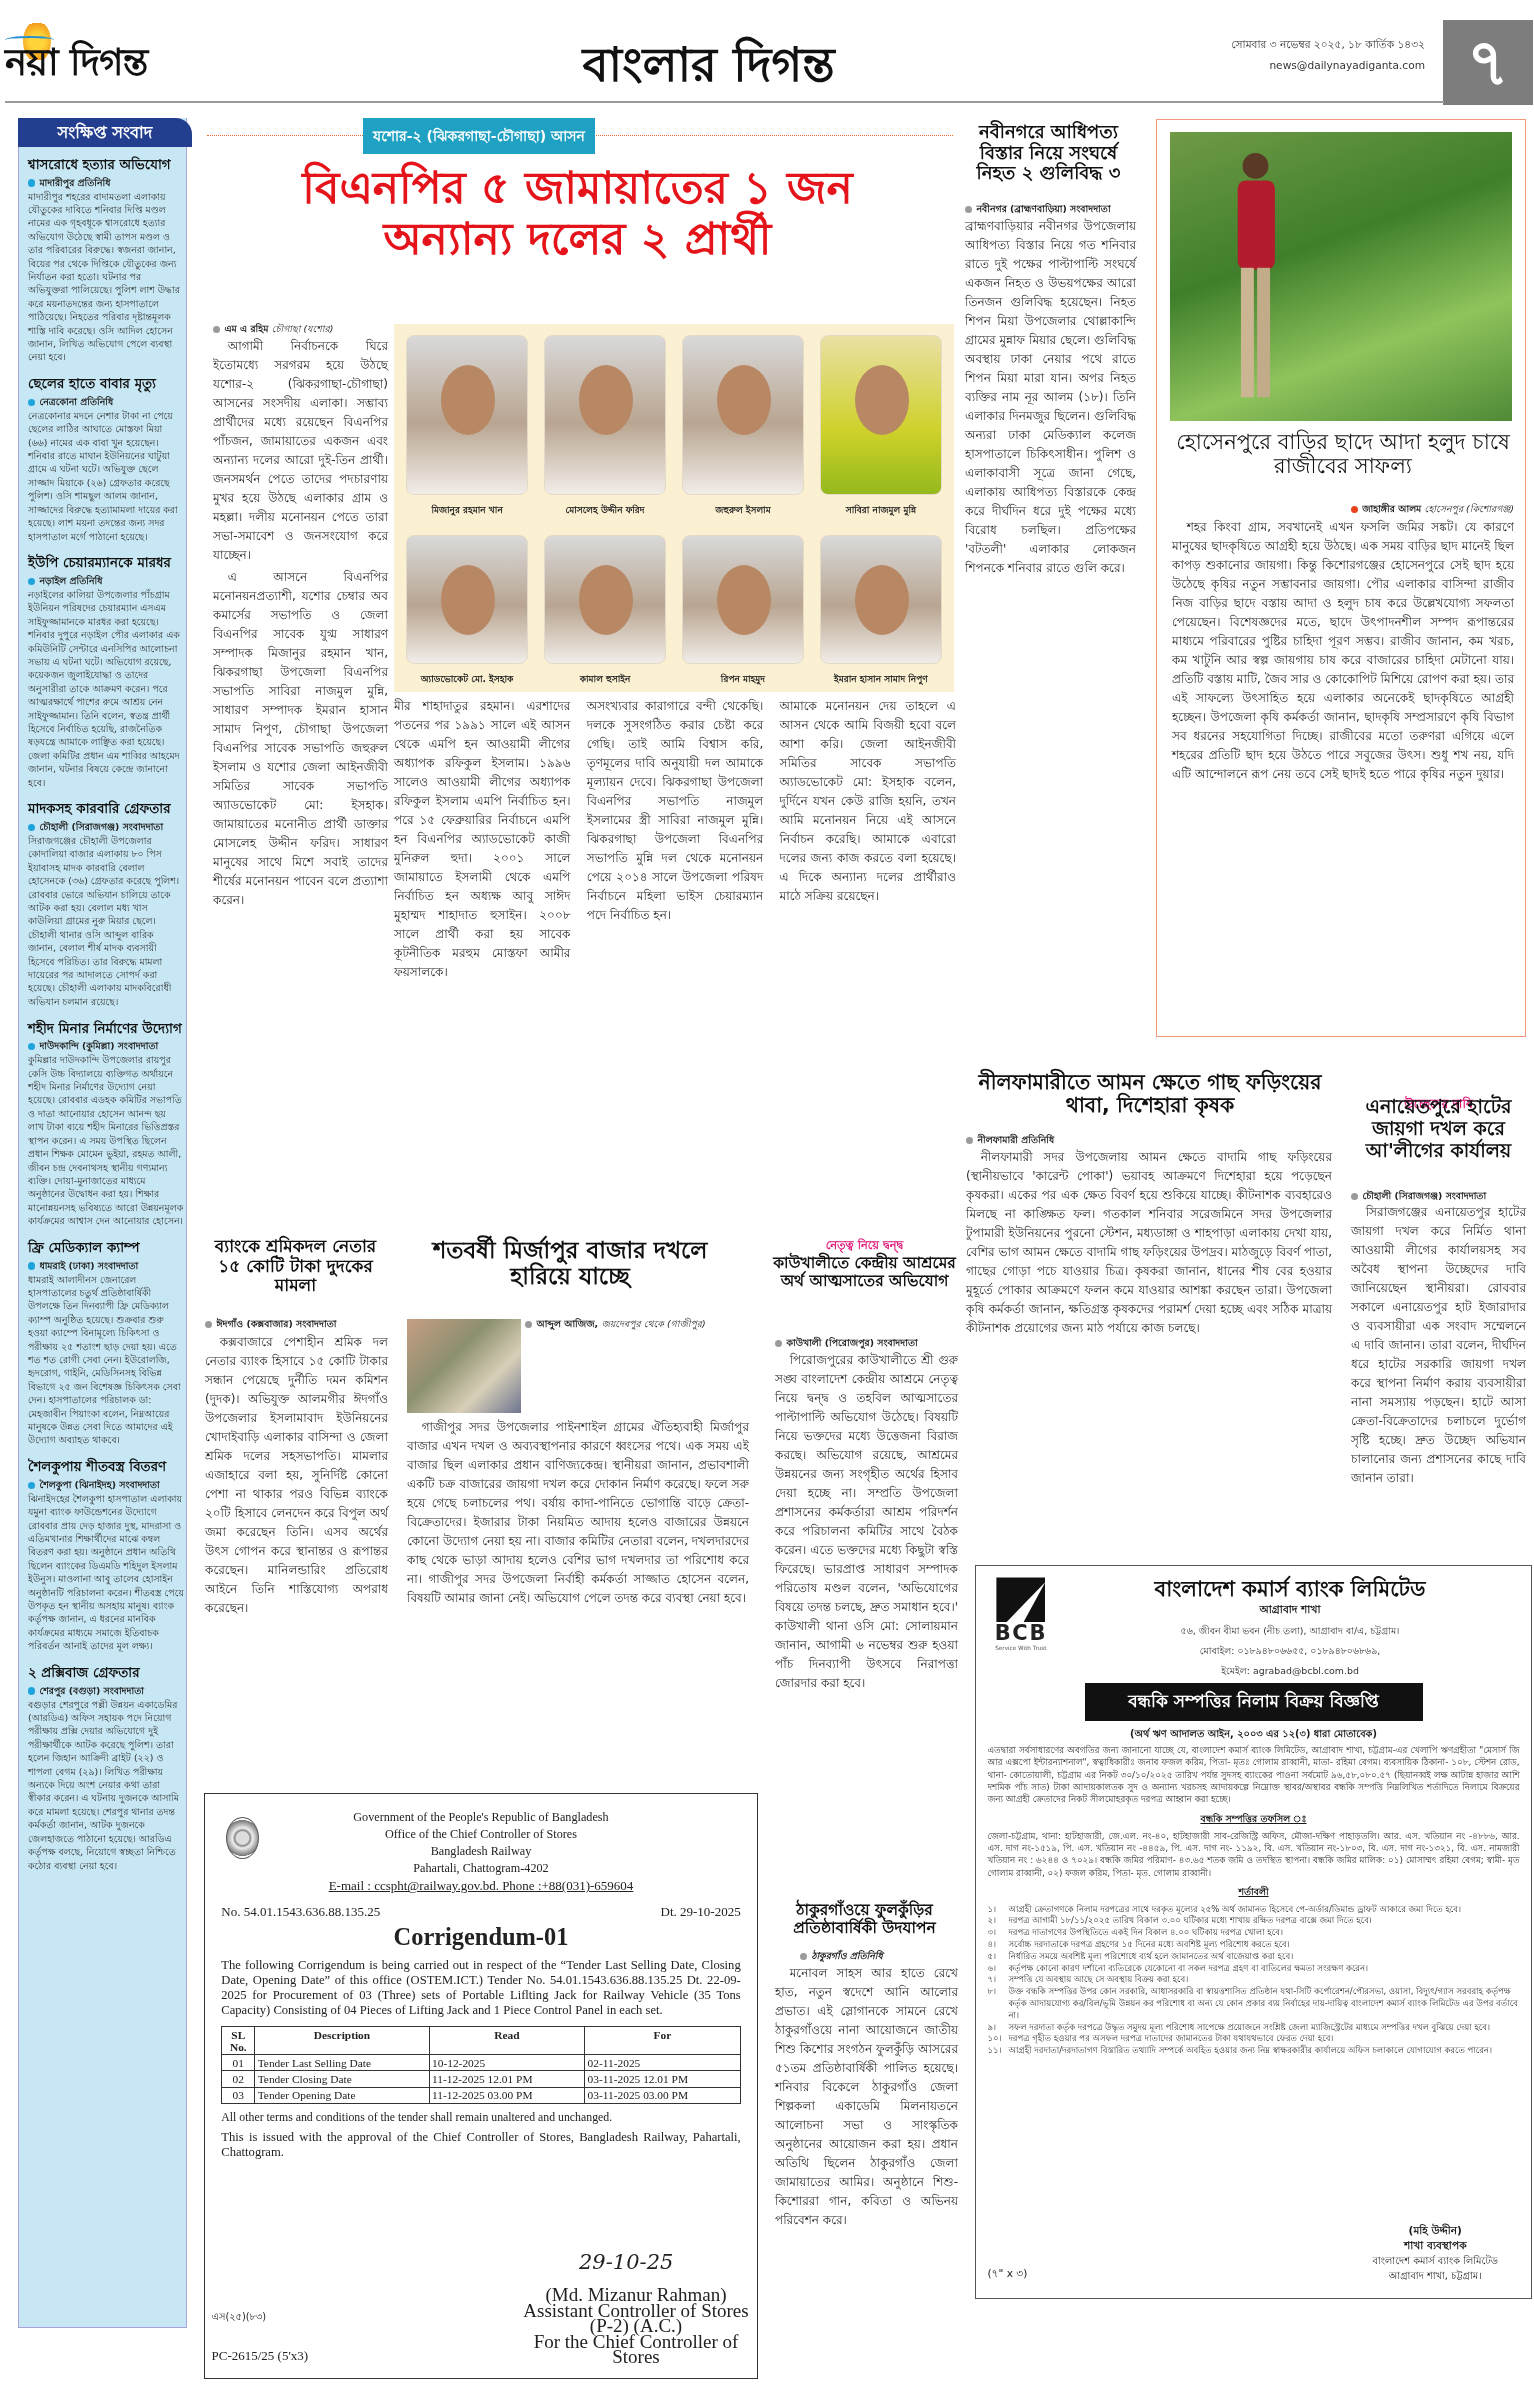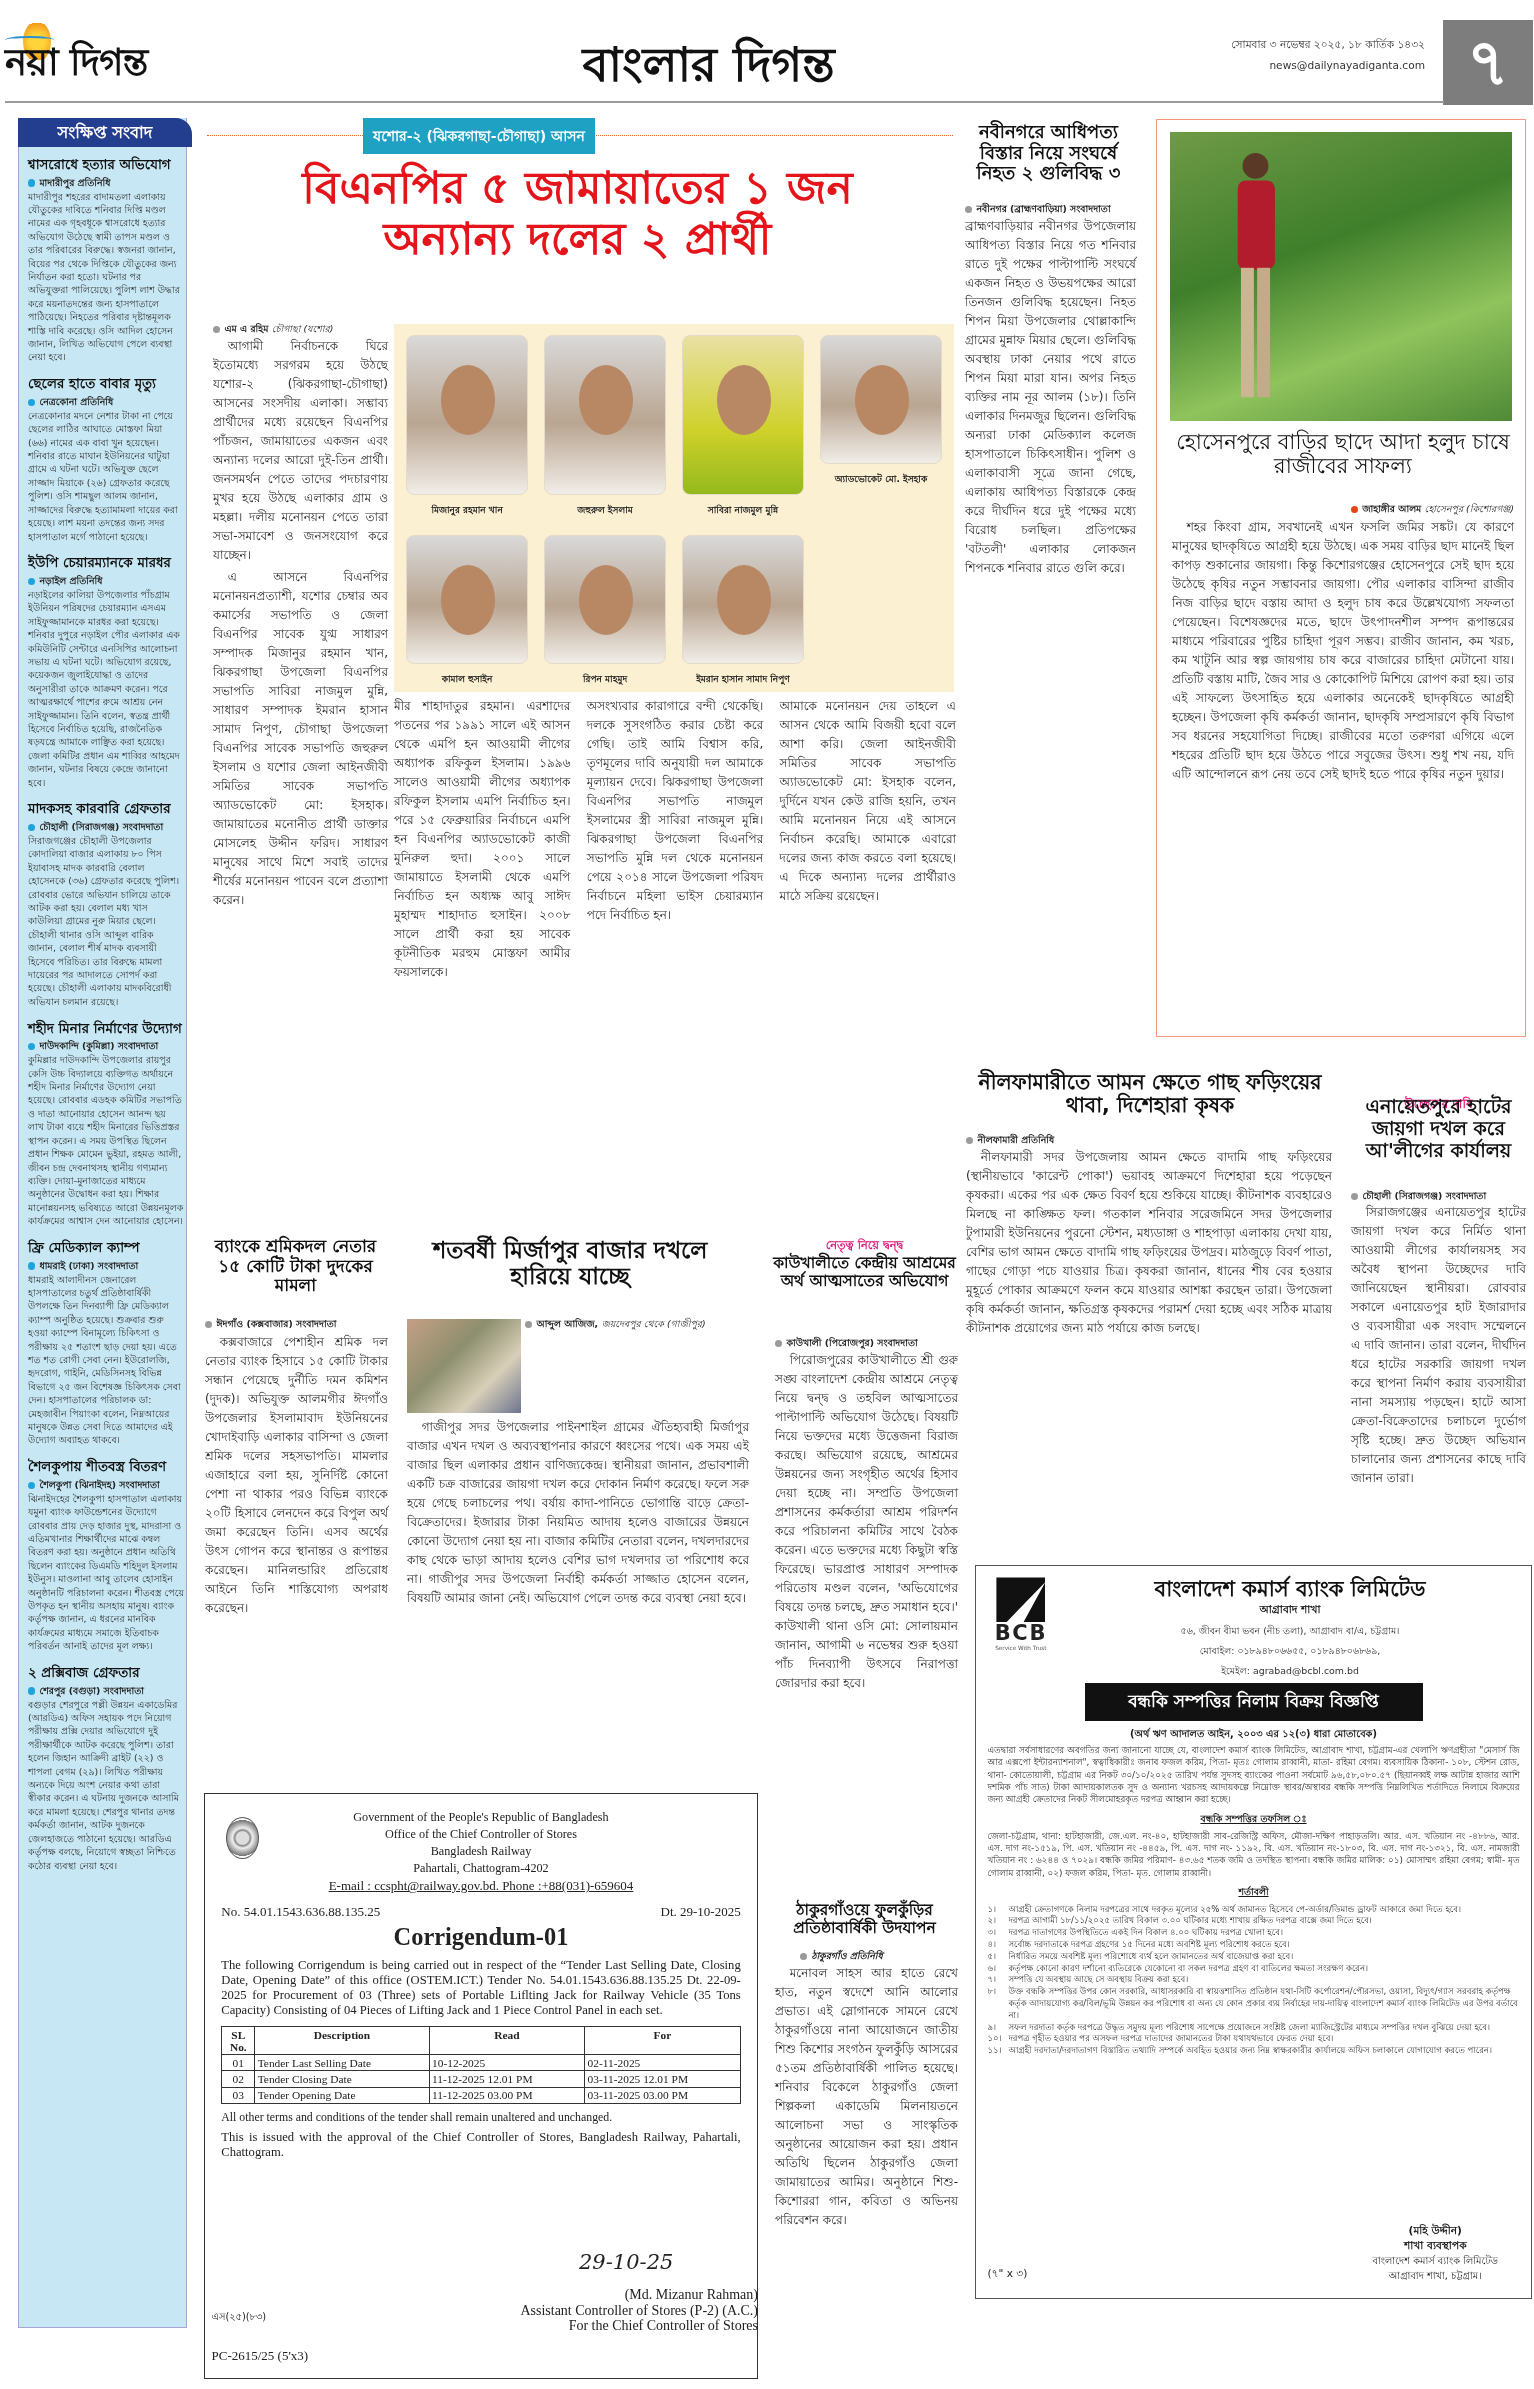--- a/index.html
+++ b/index.html
@@ -91,21 +91,21 @@
   .rail-center { text-align: center; font-size: 12.2px; line-height: 17px; }
   .rail-contact { text-align: center; font-size: 13px; text-decoration: underline; margin-top: 1.6px; }
   .rail-ref { display: flex; justify-content: space-between; font-size: 13px; margin-top: 9.8px; }
   .rail-title { text-align: center; font-size: 24.4px; font-weight: bold; margin: 3.3px 0 6.5px; }
   .rail-para { font-size: 12.6px; line-height: 15px; text-align: justify; }
   table.rail { width: 100%; border-collapse: collapse; margin-top: 8.1px; font-size: 11.4px; }
   table.rail th, table.rail td { border: 0.8px solid #333; padding: 1.6px 2.4px; text-align: left; vertical-align: top; }
   table.rail th { text-align: center; font-weight: bold; }
   table.rail td.sl { text-align: center; }
   .rail-note { font-size: 11.8px; margin-top: 6.5px; }
-  #rail-sign { position: absolute; left: 309px; top: 493px; width: 244px; text-align: right; font-size: 14px; line-height: 15.5px; }
+  #rail-sign { position: absolute; left: 309px; top: 493px; width: 244px; text-align: center; font-size: 19px; line-height: 15.5px; }
   #rail-sigmark { position: absolute; left: 374px; top: 456px; font-size: 21px; font-style: italic; font-family: "DejaVu Serif", serif; }
   #rail-ocode { position: absolute; left: 6.5px; top: 515px; font-size: 9.8px; font-family: "DejaVu Sans", sans-serif; }
   #rail-pc { position: absolute; left: 6.5px; top: 554px; font-size: 13px; }
 
   
   #bcb-ad { left: 975px; top: 1565px; width: 557px; height: 734px; border: 1.6px solid #555; padding: 9.8px 11.4px; }
   #bcb-logo { position: absolute; left: 11.4px; top: 11.4px; width: 67px; height: 73px; }
   #bcb-logo .mark { width: 49px; height: 45px; background: #111; margin: 0 auto; clip-path: polygon(0 0, 100% 0, 100% 100%, 55% 100%, 100% 10%, 20% 100%, 0 100%); }
   #bcb-logo .txt { font-size: 21px; font-weight: bold; text-align: center; letter-spacing: 1.6px; line-height: 23px; color: #222; }
   #bcb-logo .tag { font-size: 5.7px; text-align: center; color: #555; }
@@ -194,20 +194,24 @@
   <span class="dot"></span><span>এম এ রহিম</span> <i>চৌগাছা (যশোর)</i>
 </div>
 <div id="main-col1" class="abs body-text">
   <p style="text-indent:14.7px">আগামী নির্বাচনকে ঘিরে ইতোমধ্যে সরগরম হয়ে উঠছে যশোর-২ (ঝিকরগাছা-চৌগাছা) আসনের সংসদীয় এলাকা। সম্ভাব্য প্রার্থীদের মধ্যে রয়েছেন বিএনপির পাঁচজন, জামায়াতের একজন এবং অন্যান্য দলের আরো দুই-তিন প্রার্থী। জনসমর্থন পেতে তাদের পদচারণায় মুখর হয়ে উঠছে এলাকার গ্রাম ও মহল্লা। দলীয় মনোনয়ন পেতে তারা সভা-সমাবেশ ও জনসংযোগ করে যাচ্ছেন।</p>
   <p style="text-indent:14.7px; margin-top:3.3px">এ আসনে বিএনপির মনোনয়নপ্রত্যাশী, যশোর চেম্বার অব কমার্সের সভাপতি ও জেলা বিএনপির সাবেক যুগ্ম সাধারণ সম্পাদক মিজানুর রহমান খান, ঝিকরগাছা উপজেলা বিএনপির সভাপতি সাবিরা নাজমুল মুন্নি, সাধারণ সম্পাদক ইমরান হাসান সামাদ নিপুণ, চৌগাছা উপজেলা বিএনপির সাবেক সভাপতি জহুরুল ইসলাম ও যশোর জেলা আইনজীবী সমিতির সাবেক সভাপতি অ্যাডভোকেট মো: ইসহাক। জামায়াতের মনোনীত প্রার্থী ডাক্তার মোসলেহ উদ্দীন ফরিদ। সাধারণ মানুষের সাথে মিশে সবাই তাদের শীর্ষের মনোনয়ন পাবেন বলে প্রত্যাশা করেন।</p>
 </div>
 <div id="photo-grid" class="abs">
     <div class="cand">
       <div class="ph"></div>
       <div class="nm">মিজানুর রহমান খান</div>
+    </div>
+    <div class="cand">
+      <div class="ph"></div>
+      <div class="nm">মোসলেহ উদ্দীন ফরিদ</div>
     </div>
     <div class="cand">
       <div class="ph"></div>
       <div class="nm">জহুরুল ইসলাম</div>
     </div>
     <div class="cand">
       <div class="ph f"></div>
       <div class="nm">সাবিরা নাজমুল মুন্নি</div>
     </div>
     <div class="cand row2">

